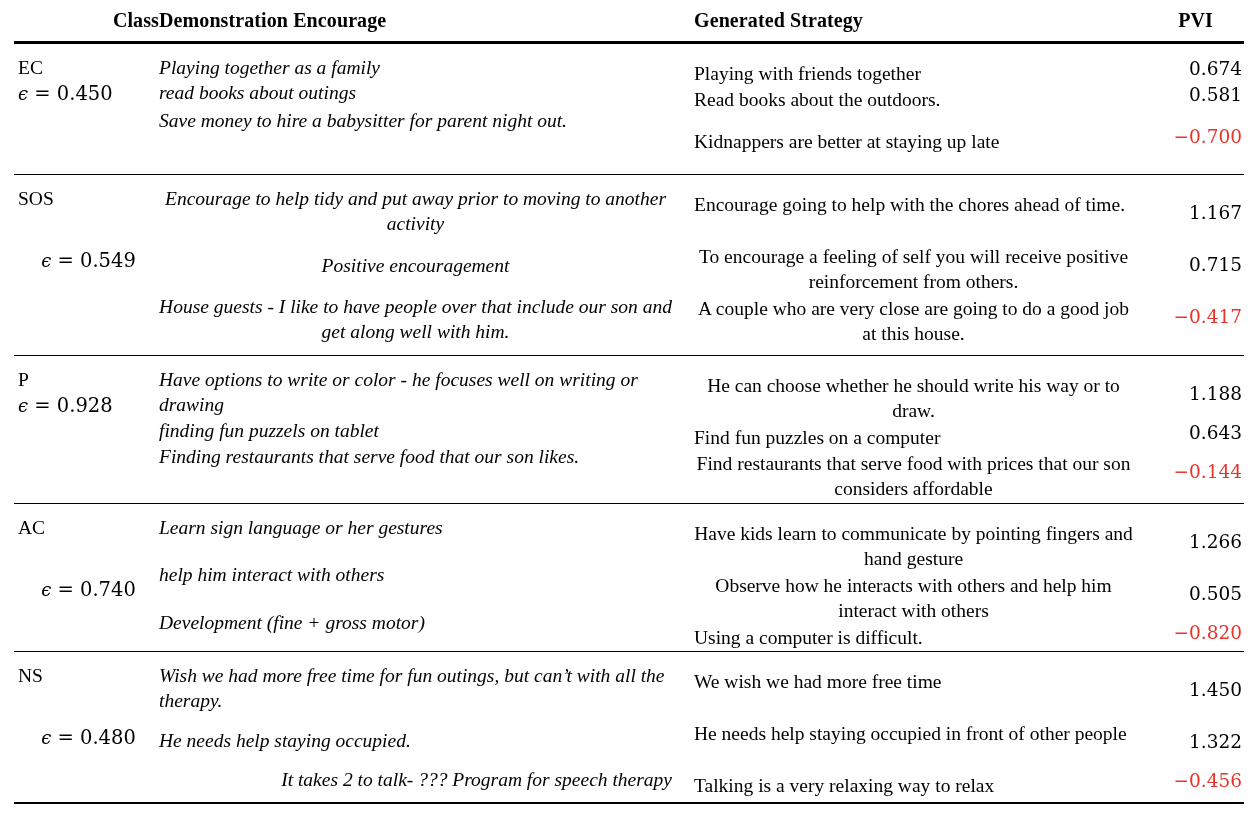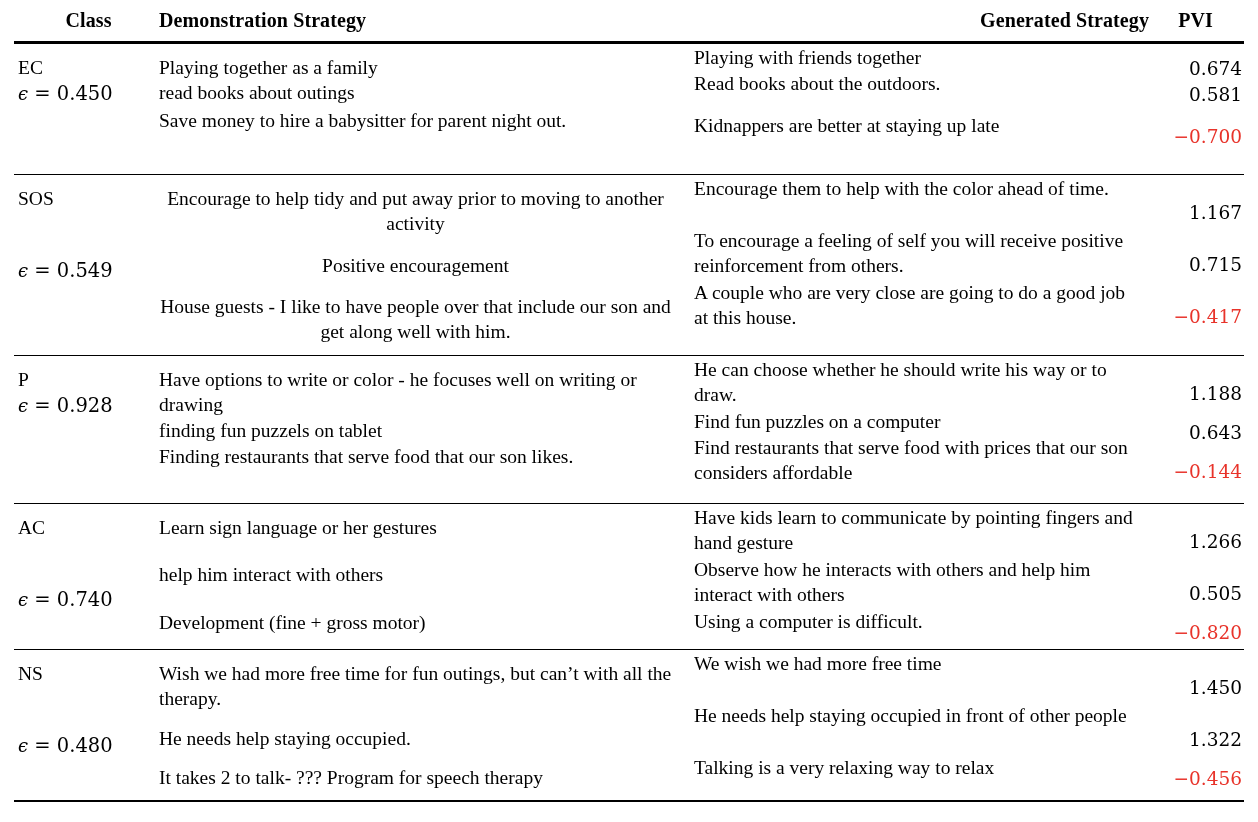--- a/index.html
+++ b/index.html
@@ -51,23 +51,23 @@
   tr.rule-row td { padding: 0; line-height: 0; font-size: 0; }
 
   
   thead th {
     font-weight: bold;
     font-size: 20px;
     padding: 9px 0 9px 0;
     vertical-align: bottom;
     letter-spacing: 0.1px;
   }
-  th.col-class      { width: 145px; text-align: center; padding-left: 4px; }
+  th.col-class      { width: 145px; text-align: right; padding-left: 4px; }
   th.col-demo       { width: 535px; text-align: left; }
-  th.col-gen        { width: 455px; text-align: right; }
+  th.col-gen        { width: 455px; text-align: left; }
   th.col-pvi        { width: 95px;  padding-right: 2px; }
 
   
   td {
     vertical-align: top;
     padding: 0;
   }
 
   td.cell-class {
     width: 145px;
@@ -88,32 +88,34 @@
     font-family: "DejaVu Serif", "Liberation Serif", serif;
     font-style: italic;
     font-size: 18px;
   }
   .class-eps .eps-num {
     font-family: "DejaVu Serif", "Liberation Serif", serif;
   }
 
   td.cell-demo {
     width: 535px;
+    font-style: italic;
     line-height: 1.30;
     padding-top: 11px;
     padding-right: 22px;
     box-sizing: border-box;
   }
 
   td.cell-gen {
     width: 455px;
-    padding-top: 1px;
+    padding-top: 17px;
     padding-right: 16px;
     box-sizing: border-box;
     line-height: 1.30;
+    text-align: center;
   }
 
   td.cell-pvi {
     width: 95px;
     text-align: right;
     padding-right: 2px;
     padding-top: 11px;
     font-family: "DejaVu Serif", "Liberation Serif", serif;
     font-size: 18.5px;
   }
@@ -141,23 +143,23 @@
   .demo-entry { display: block; }
 
   
   .g-ec   .demo-entry:nth-child(3) { margin-top: 2px; }
   .g-sos  .demo-entry { margin-bottom: 16px; text-align: center; }
   .g-sos  .demo-entry:last-child { margin-bottom: 0; }
   .g-p    .demo-entry:nth-child(3) { margin-top: 1px; }
   .g-ac   .demo-entry { margin-bottom: 22px; }
   .g-ac   .demo-entry:last-child { margin-bottom: 0; }
   .g-ns   .demo-entry { margin-bottom: 14px; }
-  .g-ns   .demo-entry:last-child { margin-bottom: 0; }
-
-  .g-sos .class-eps, .g-ac .class-eps, .g-ns .class-eps { margin-top: 46px; }
+  .g-ns   .demo-entry:last-child { margin-bottom: 0; text-align: right; }
+
+  .g-sos .class-eps, .g-ac .class-eps, .g-ns .class-eps { margin-top: 36px; text-align: center; }
   .g-ec .class-eps, .g-p .class-eps { margin-top: 0; }
 </style>
 </head>
 <body>
 
 <div class="table-wrap">
   <table class="pvi-table">
     <colgroup>
       <col style="width:145px">
         <col style="width:535px">
@@ -169,21 +171,21 @@
       <tr class="rule-row">
         <td colspan="4">
             <div class="rule-top"></div>
           </td>
       </tr>
     </tbody>
 
     <thead>
       <tr>
         <th class="col-class">Class</th>
-        <th class="col-demo">Demonstration Strategy</th>
+        <th class="col-demo">Demonstration Encourage</th>
         <th class="col-gen">Generated Strategy</th>
         <th class="col-pvi">PVI</th>
       </tr>
     </thead>
 
     <tbody>
 
       <tr class="rule-row">
         <td colspan="4">
             <div class="rule-mid"></div>
@@ -231,21 +233,21 @@
         </td>
         <td class="cell-demo">
           <div class="demo-list">
             <span class="demo-entry">Encourage to help tidy and put away prior to moving to another activity</span>
             <span class="demo-entry">Positive encouragement</span>
             <span class="demo-entry">House guests - I like to have people over that include our son and get along well with him.</span>
           </div>
         </td>
         <td class="cell-gen">
           <div class="gen-list">
-            <div class="gen-entry" style="height:52px">Encourage them to help with the color ahead of time.</div>
+            <div class="gen-entry" style="height:52px">Encourage going to help with the chores ahead of time.</div>
             <div class="gen-entry" style="height:52px">To encourage a feeling of self you will receive positive reinforcement from others.</div>
             <div class="gen-entry" style="height:52px">A couple who are very close are going to do a good job at this house.</div>
           </div>
         </td>
         <td class="cell-pvi">
           <div class="pvi-list">
             <div class="pvi-entry" style="height:52px">1.167</div>
             <div class="pvi-entry" style="height:52px">0.715</div>
             <div class="pvi-entry pvi-neg" style="height:52px">−0.417</div>
           </div>

